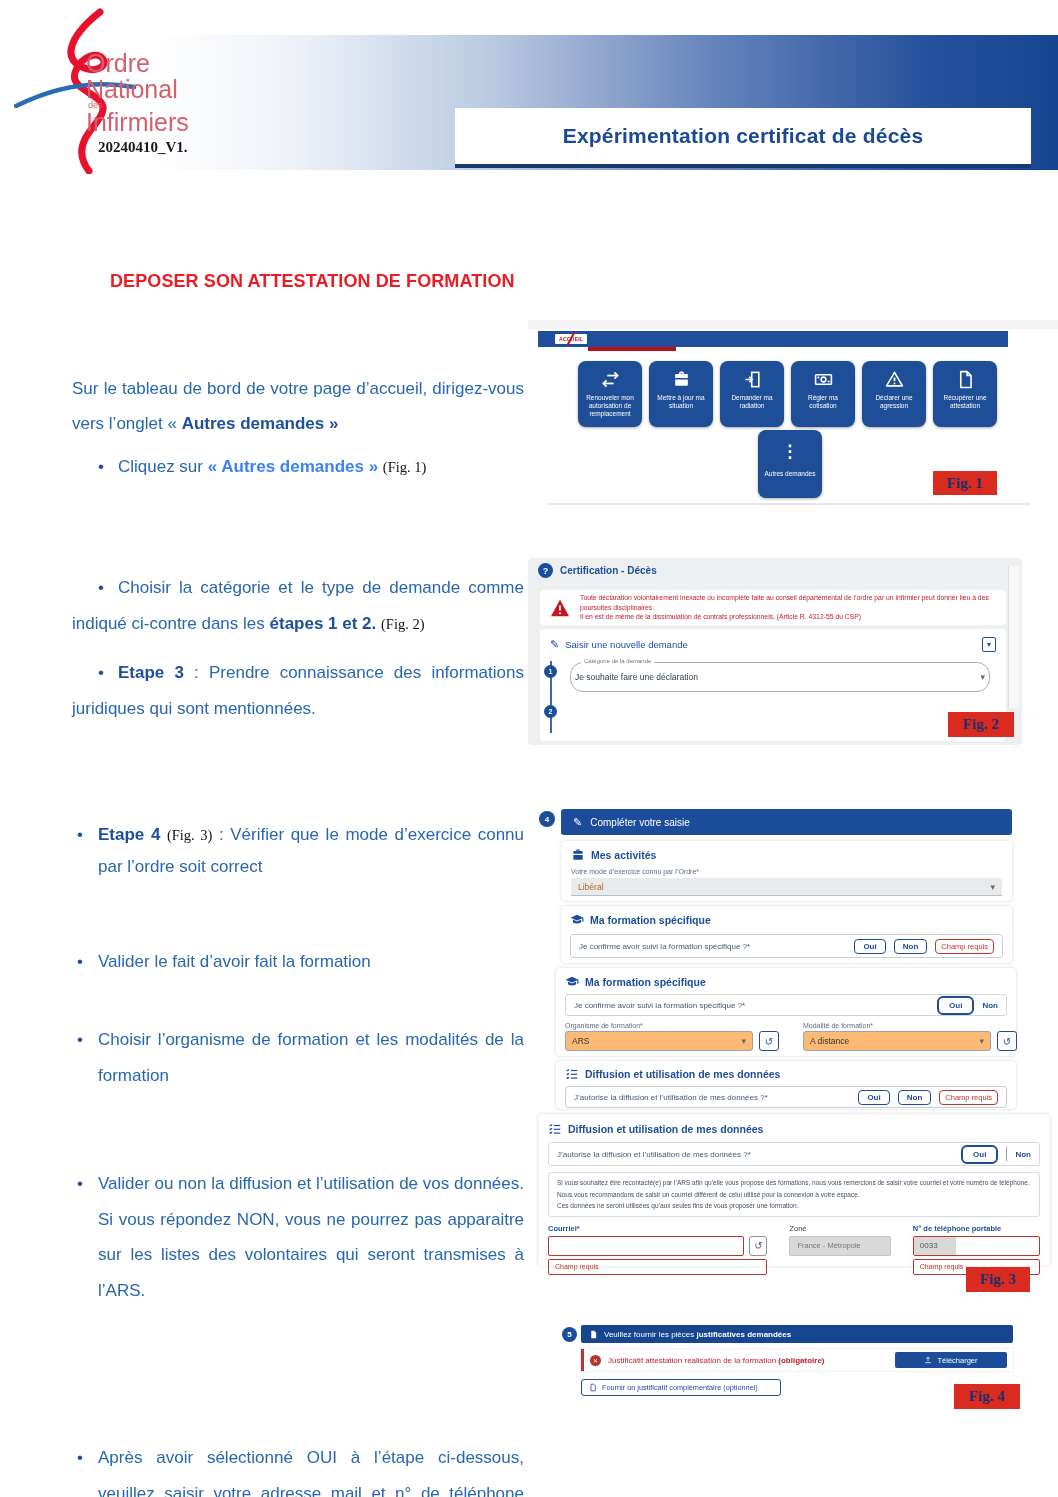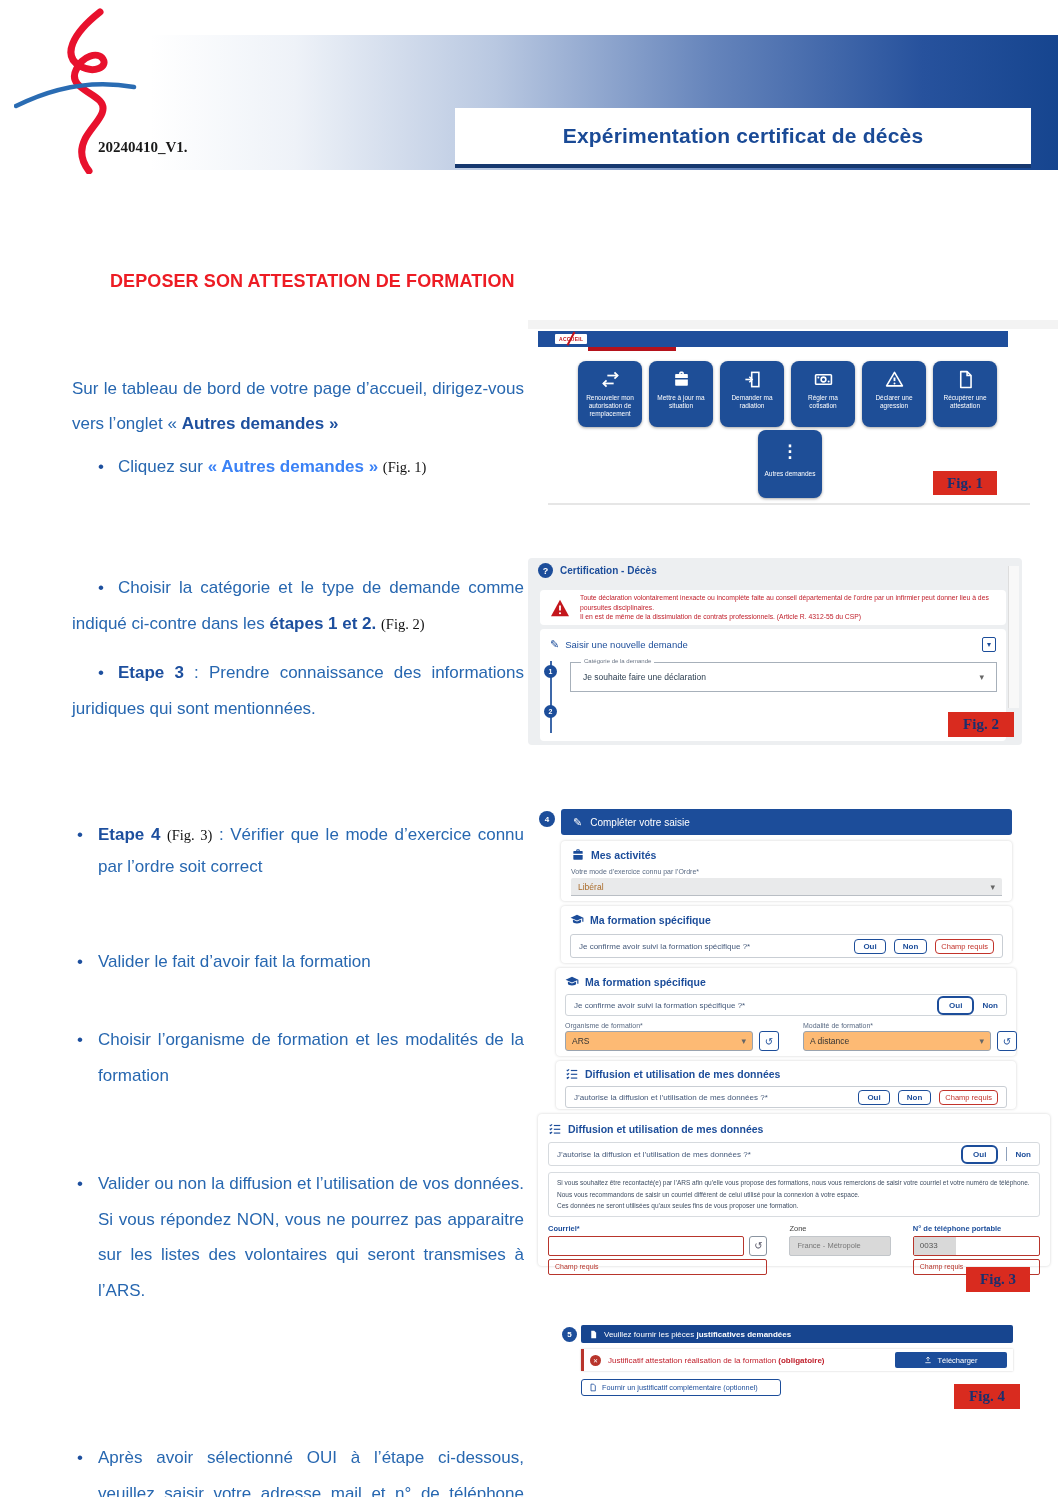--- a/index.html
+++ b/index.html
@@ -90,21 +90,21 @@
     display:flex; align-items:center; gap:10px; padding:0 10px; }
   .f2warn svg { width:20px; height:18px; flex:none; color:#c4161c; }
   .f2warntxt { color:#c0202c; font-size:6.8px; line-height:9.5px; }
   .f2form { left:540px; top:629px; width:466px; height:112px; background:#fff; border-radius:4px; }
   .f2formhead { display:flex; align-items:center; gap:6px; padding:8px 10px 0 10px; }
   .f2pencil { color:#1c4d9a; font-size:11px; }
   .f2formtitle { color:#1c4d9a; font-size:9.5px; flex:1; }
   .f2collapse { border:1px solid #1c4d9a; border-radius:2px; width:14px; height:15px; color:#1c4d9a; font-size:8px; display:flex; align-items:center; justify-content:center; }
   .f2bracket { position:absolute; left:10px; top:32px; width:2px; height:72px; background:#1c4d9a; opacity:.85; }
   .f2c { position:absolute; left:4px; width:13px; height:13px; font-size:7px; }
-  .fset { position:absolute; left:30px; right:9px; border:1px solid #a7b0ba; border-radius:0; display:flex; align-items:center; padding:0 12px; justify-content:space-between; }
+  .fset { position:absolute; left:30px; right:16px; border:1px solid #a7b0ba; border-radius:13px; display:flex; align-items:center; padding:0 4px; justify-content:space-between; }
   .fset .lab { position:absolute; top:-5px; left:10px; background:#fff; padding:0 3px; font-size:6px; color:#6b7686; }
   .fset .val { font-size:8.5px; color:#2c3e50; }
   .fset.focus { border:1.5px solid #1c4d9a; }
   .f2fig { left:948px; top:712px; width:66px; height:25px; }
 
   
   .f3c4 { left:539px; top:811px; width:16px; height:16px; }
   .f3bar { left:561px; top:809px; width:451px; height:26px; background:#1c4d9a; border-radius:3px;
     display:flex; align-items:center; gap:8px; padding-left:12px; }
   .f3bar .ic { color:#fff; font-size:11px; }
@@ -164,20 +164,26 @@
 </head>
 <body>
 
 <div class="page">
 
   <div class="abs band"></div>
   <svg class="abs logo-svg" width="160" height="170" viewBox="0 0 160 170">
     <path d="M86 8 C 58 30, 48 52, 66 62 C 80 70, 94 63, 89 55 C 84 47, 68 52, 62 66 C 54 82, 78 88, 86 97 C 96 108, 79 120, 71 135 C 65 147, 68 158, 75 167" fill="none" stroke="#e8112d" stroke-width="7" stroke-linecap="round"></path>
     <path d="M2 102 C 42 82, 82 76, 120 83" fill="none" stroke="#2a6cb3" stroke-width="4.5" stroke-linecap="round"></path>
   </svg>
+  <div class="abs wordmark">
+    <span>Ordre</span><br>
+    <span>National</span>
+    <span class="des">des</span>
+    <span>Infirmiers</span>
+  </div>
   <div class="abs version">20240410_V1.</div>
   <div class="abs titlebox">
     <div class="t">Expérimentation certificat de décès</div>
   </div>
 
   <div class="abs heading">DEPOSER SON ATTESTATION DE FORMATION</div>
 
   <div class="abs p p2">
     <span>Sur le tableau de bord de votre page d’accueil, dirigez-vous vers l’onglet « </span><span class="bnavy">Autres demandes »</span>
   </div>

